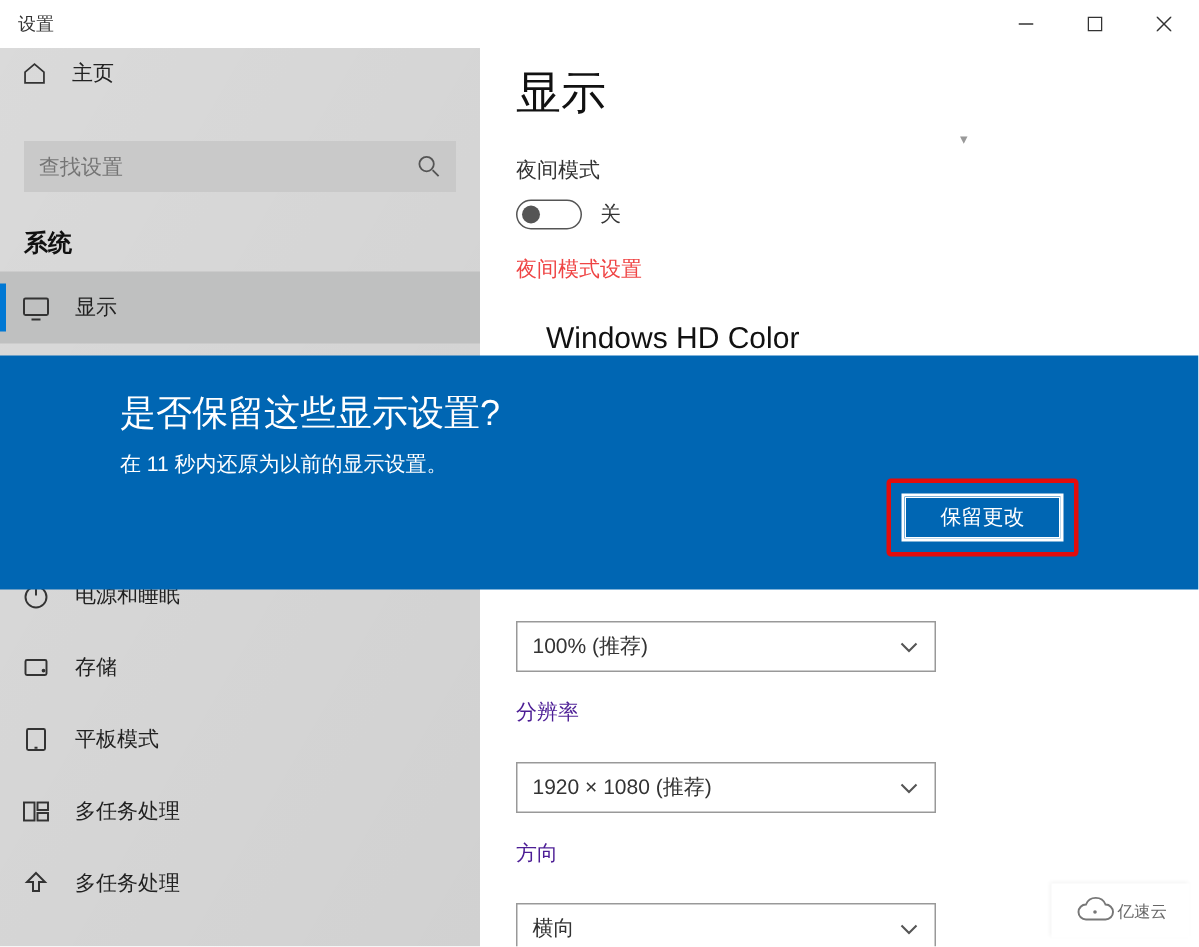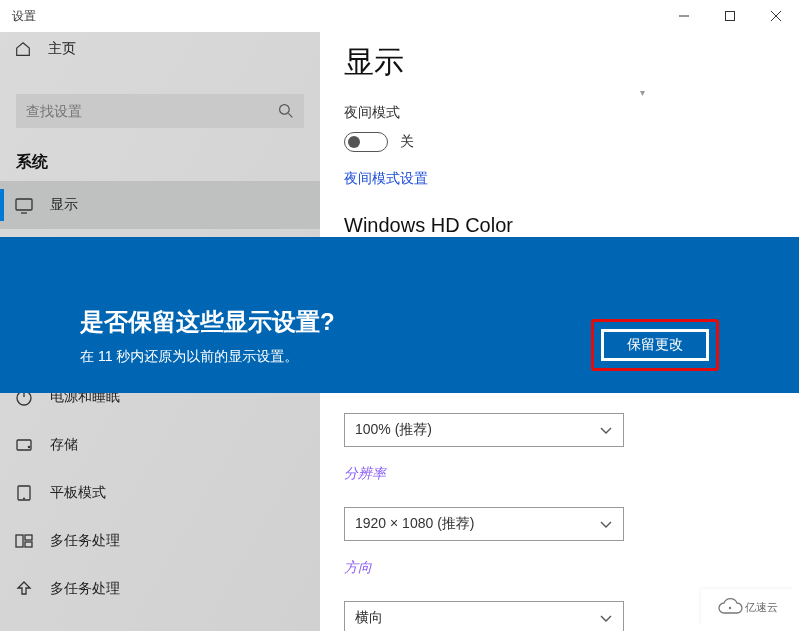--- a/index.html
+++ b/index.html
@@ -33,31 +33,31 @@
 .nav-item span { font-size:14px; color:#222; }
 
 .content { flex:1; padding: 10px 24px 0 24px; overflow:hidden; }
 .content h1 { font-size: 30px; font-weight: 500; color:#111; margin-bottom: 4px; }
 .mini-chevron { display:flex; justify-content:flex-end; padding-right:130px; color:#999; font-size:10px; }
 .sublabel { font-size: 14px; color:#333; margin-top: 6px; }
 .toggle-row { display:flex; align-items:center; gap:12px; margin-top:10px; }
 .toggle { width:44px; height:20px; border:1.5px solid #555; border-radius:10px; position:relative; }
 .toggle .knob { width:12px; height:12px; background:#555; border-radius:50%; position:absolute; left:3px; top:2.5px; }
 .offtxt { font-size:14px; color:#333; }
-.linkish { font-size:14px; color:#1d4ed8; margin-top:18px; }
-.h2 { font-size:20px; font-weight:500; color:#111; margin-top:26px; }
+.linkish { font-size:14px; color:#ef4444; margin-top:18px; }
+.h2 { font-size:20px; font-weight:500; color:#111; margin-top:26px;margin-left:20px; }
 
 .select { width:280px; height:34px; border:1px solid #999; display:flex; align-items:center; justify-content:space-between; padding:0 10px; margin-top:24px; background:#fff; }
 .select span { font-size:14px; color:#333; }
 .select .chev { width:14px; height:14px; }
-.fieldlabel { font-size:14px; color:#8b5cf6; margin-top:18px;font-style:italic; }
+.fieldlabel { font-size:14px; color:#4c1d95; margin-top:18px; }
 
 .dialog-overlay { position:absolute; left:0; right:0; top:237px; height:156px; background:#0066b3; }
 .dialog-inner { padding: 22px 80px 0 80px; color:#fff; position:relative; height:100%; }
-.dialog-inner h2 { font-size:24px; font-weight:700;margin-top:47px; }
+.dialog-inner h2 { font-size:24px; font-weight:400; }
 .dialog-inner p { font-size:14px; margin-top:10px; }
 .dialog-buttons { position:absolute; right:80px; bottom:22px; display:flex; gap:12px; align-items:center; }
 .redbox { border:3px solid #e20c0c; padding:7px; border-radius:3px; }
 .dbtn { width:108px; height:32px; border:2px solid #fff; background:transparent; color:#fff; font-size:14px; display:flex; align-items:center; justify-content:center; }
 .dbtn.primary { border:2px solid #fff; box-shadow: inset 0 0 0 1px #fff; }
 
 .watermark { position:absolute; right:6px; bottom:6px; background:#fff; width:92px; height:36px; display:flex; align-items:center; justify-content:center; box-shadow: -1px -1px 3px rgba(0,0,0,0.05); }
 .watermark svg { width:70px; height:24px; }
 </style>
 </head>

